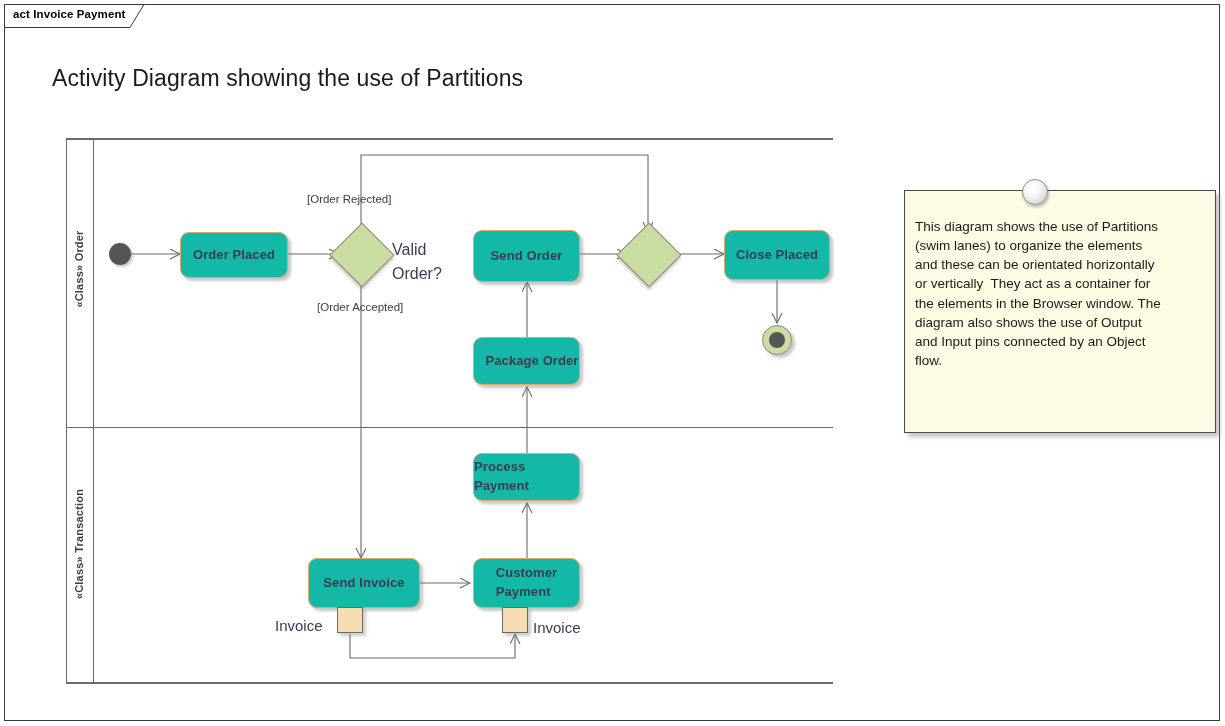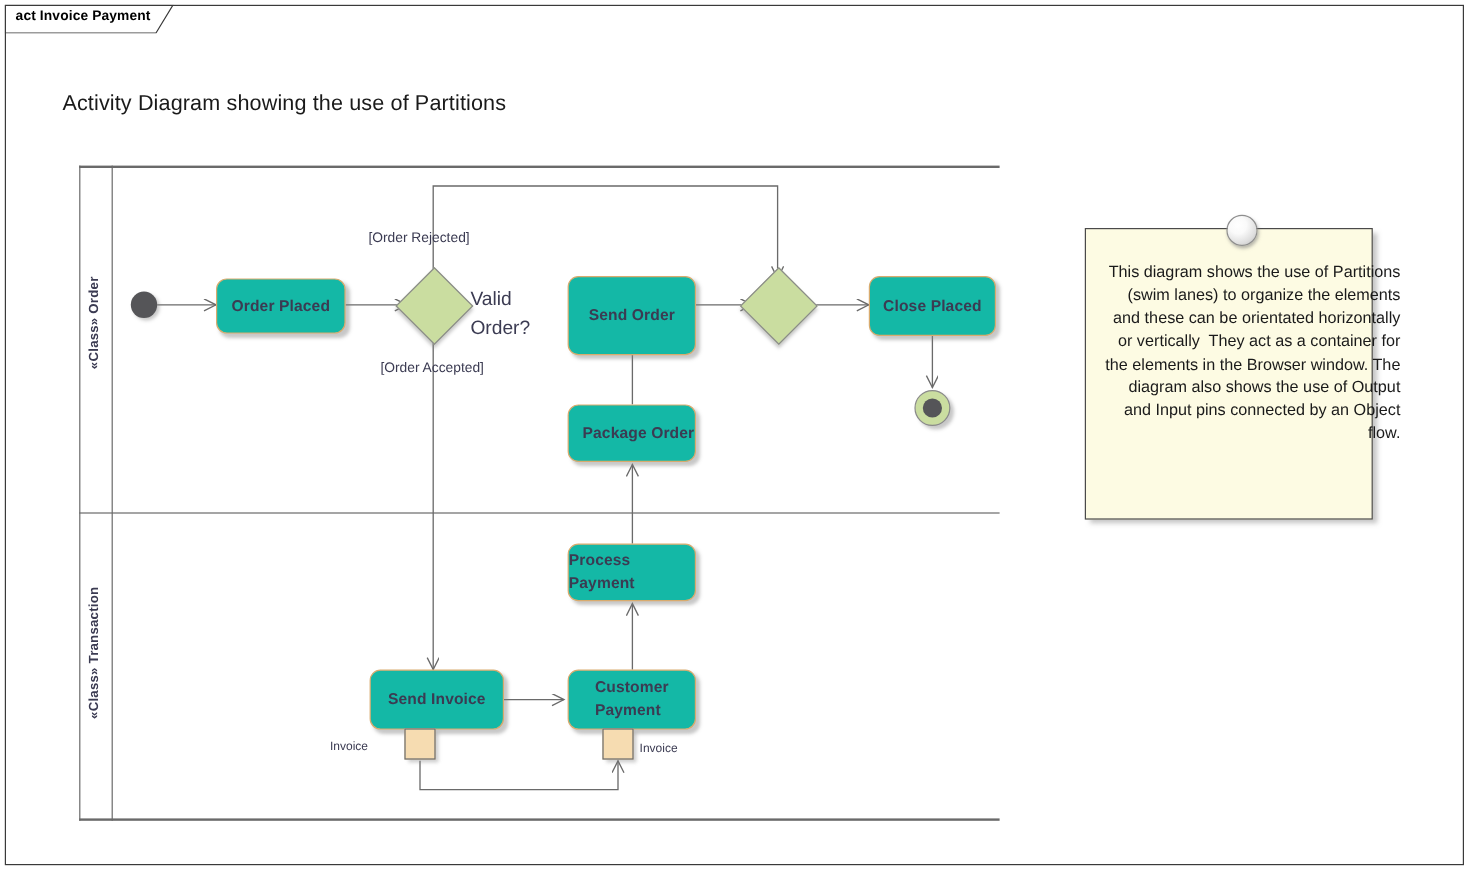--- a/index.html
+++ b/index.html
@@ -29,22 +29,22 @@
   }
   #frame-tab .tab-label{
     position:absolute;left:9px;top:4px;
     font-size:11.5px;font-weight:bold;color:#000;
     white-space:nowrap;
     letter-spacing:0.1px;
   }
 
   
   #diagram-title{
-    position:absolute;left:52px;top:76px;
-    font-size:18px;color:#1a1a1a;
+    position:absolute;left:52px;top:65px;
+    font-size:23px;color:#1a1a1a;
     white-space:nowrap;
     letter-spacing:0.1px;
   }
 
   
   #lanes{
     position:absolute;left:66px;top:138px;
     width:767px;height:546px;
   }
   .lane-border-top,.lane-border-bottom{
@@ -104,21 +104,21 @@
   .pin{
     position:absolute;
     box-sizing:border-box;
     width:26px;height:26px;
     background:#f6dcb1;
     border:1px solid #6a6a6a;
     box-shadow:3px 3px 3px rgba(130,130,130,0.40);
   }
   .pin-label{
     position:absolute;
-    font-size:10px;color:#3b3b52;
+    font-size:15px;color:#3b3b52;
     white-space:nowrap;
   }
 
   
   .diamond{
     position:absolute;
     width:44px;height:44px;
     background:#cadda0;
     border:1px solid #8a8a8a;
     transform:rotate(45deg);
@@ -153,26 +153,25 @@
   }
   #final-node .inner{
     position:absolute;left:6px;top:6px;
     width:16px;height:16px;border-radius:50%;
     background:#555558;
   }
 
   
   #note{
     position:absolute;left:904px;top:190px;
-    width:240px;height:243px;
+    width:312px;height:243px;
     box-sizing:border-box;
     background:#fdfbe3;
     border:1px solid #4a4a4a;
     box-shadow:4px 4px 4px rgba(140,140,140,0.5);
-    text-align:right;
   }
   #note-text{
     position:absolute;left:10px;top:26px;
     width:252px;
     font-size:13.5px;color:#1a1a1a;
     line-height:1.42;
     white-space:pre-wrap;
   }
   #note-pin{
     position:absolute;left:117px;top:-12px;
@@ -245,21 +244,21 @@
 <div id="initial-node" style="left:109px;top:243px;"></div>
 
 <div class="action" style="left:180px;top:232px;width:108px;height:46px;">Order Placed</div>
 
 <div class="diamond" style="left:339px;top:232px;"></div>
 <div class="node-label" style="left:392px;top:238px;">Valid<br>Order?</div>
 
 <div class="guard" style="left:307px;top:193px;">[Order Rejected]</div>
 <div class="guard" style="left:317px;top:301px;">[Order Accepted]</div>
 
-<div class="action" style="left:473px;top:230px;width:107px;height:66px;">Send Order</div>
+<div class="action" style="left:473px;top:230px;width:107px;height:52px;">Send Order</div>
 
 <div class="diamond" style="left:626px;top:232px;"></div>
 
 <div class="action" style="left:724px;top:230px;width:106px;height:50px;">Close Placed</div>
 
 <div id="final-node" style="left:762px;top:325px;">
   <div class="inner"></div>
 </div>
 
 <div class="action" style="left:473px;top:337px;width:107px;height:48px;padding-left:11px;">Package Order</div>

